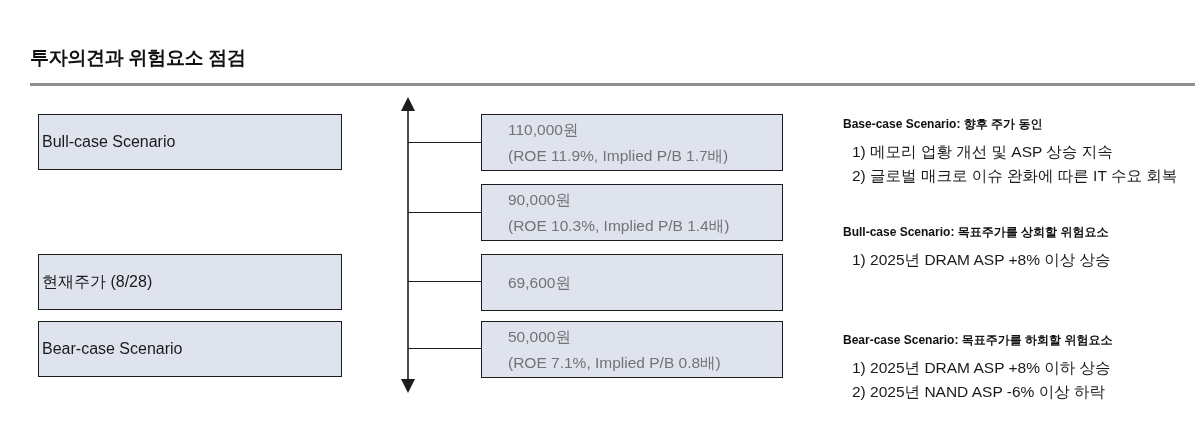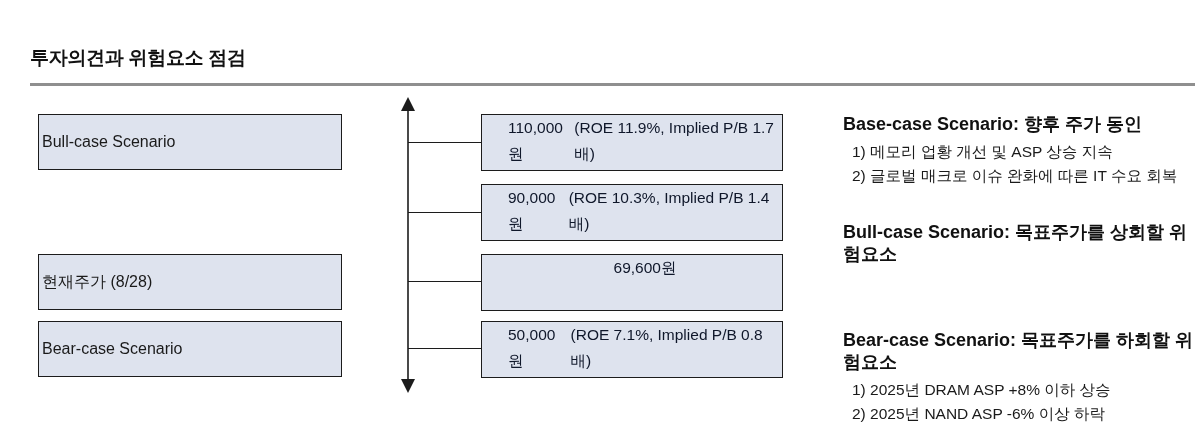--- a/index.html
+++ b/index.html
@@ -6,31 +6,31 @@
   body{font-family:"Liberation Sans","DejaVu Sans",sans-serif;color:#1a1a1a;}
   .canvas{position:relative;width:1200px;height:428px;background:#ffffff;overflow:hidden;}
 
   .title{position:absolute;left:30px;top:45px;margin:0;font-size:19px;font-weight:bold;color:#111;letter-spacing:-0.3px;}
   .rule{position:absolute;left:30px;top:83px;width:1165px;height:2.5px;background:#8f8f8f;}
 
   .sbox{position:absolute;left:38px;width:304px;height:56px;box-sizing:border-box;
         background:#dee3ee;border:1.5px solid #1c1c1c;display:flex;align-items:center;
         padding-left:3px;font-size:16px;color:#1a1a1a;}
   .vbox{position:absolute;left:481px;width:302px;height:57px;box-sizing:border-box;
-        background:#dee3ee;border:1.5px solid #1c1c1c;display:flex;flex-direction:row;
-        justify-content:center;padding-left:26px;font-size:15.5px;line-height:26px;color:#0f172a;}
+        background:#dee3ee;border:1.5px solid #1c1c1c;display:flex;flex-direction:column;
+        justify-content:center;padding-left:26px;font-size:15.5px;line-height:26px;color:#737373;}
   .r1{top:114px}.r2{top:184px}.r3{top:254px}.r4{top:321px}
 
   .arrow-wrap{position:absolute;left:395px;top:97px;width:26px;height:296px;}
   .connector{position:absolute;left:408px;width:73px;height:0;border-top:1.5px solid #1c1c1c;}
   .c1{top:142px}.c2{top:212px}.c3{top:281px}.c4{top:348px}
 
   .note{position:absolute;left:843px;width:356px;}
   .n1{top:113px}.n2{top:221px}.n3{top:329px}
-  .note-heading{font-size:18px;font-weight:bold;line-height:22px;margin-bottom:5px;color:#111;}
+  .note-heading{font-size:12px;font-weight:bold;line-height:22px;margin-bottom:5px;color:#111;}
   .note-item{font-size:15.5px;line-height:24px;padding-left:9px;color:#1a1a1a;}
 </style>
 </head>
 <body>
 
 <div class="canvas">
 
   <h1 class="title">투자의견과 위험요소 점검</h1>
   <div class="rule"></div>
 
@@ -74,20 +74,21 @@
     <div>(ROE 7.1%, Implied P/B 0.8배)</div>
   </div>
 
   <div class="note n1">
     <div class="note-heading">Base-case Scenario: 향후 주가 동인</div>
     <div class="note-item">1) 메모리 업황 개선 및 ASP 상승 지속</div>
     <div class="note-item">2) 글로벌 매크로 이슈 완화에 따른 IT 수요 회복</div>
   </div>
   <div class="note n2">
     <div class="note-heading">Bull-case Scenario: 목표주가를 상회할 위험요소</div>
+    <div class="note-item">1) 2025년 DRAM ASP +8% 이상 상승</div>
   </div>
   <div class="note n3">
     <div class="note-heading">Bear-case Scenario: 목표주가를 하회할 위험요소</div>
     <div class="note-item">1) 2025년 DRAM ASP +8% 이하 상승</div>
     <div class="note-item">2) 2025년 NAND ASP -6% 이상 하락</div>
   </div>
 
 </div>
 
 </body></html>

